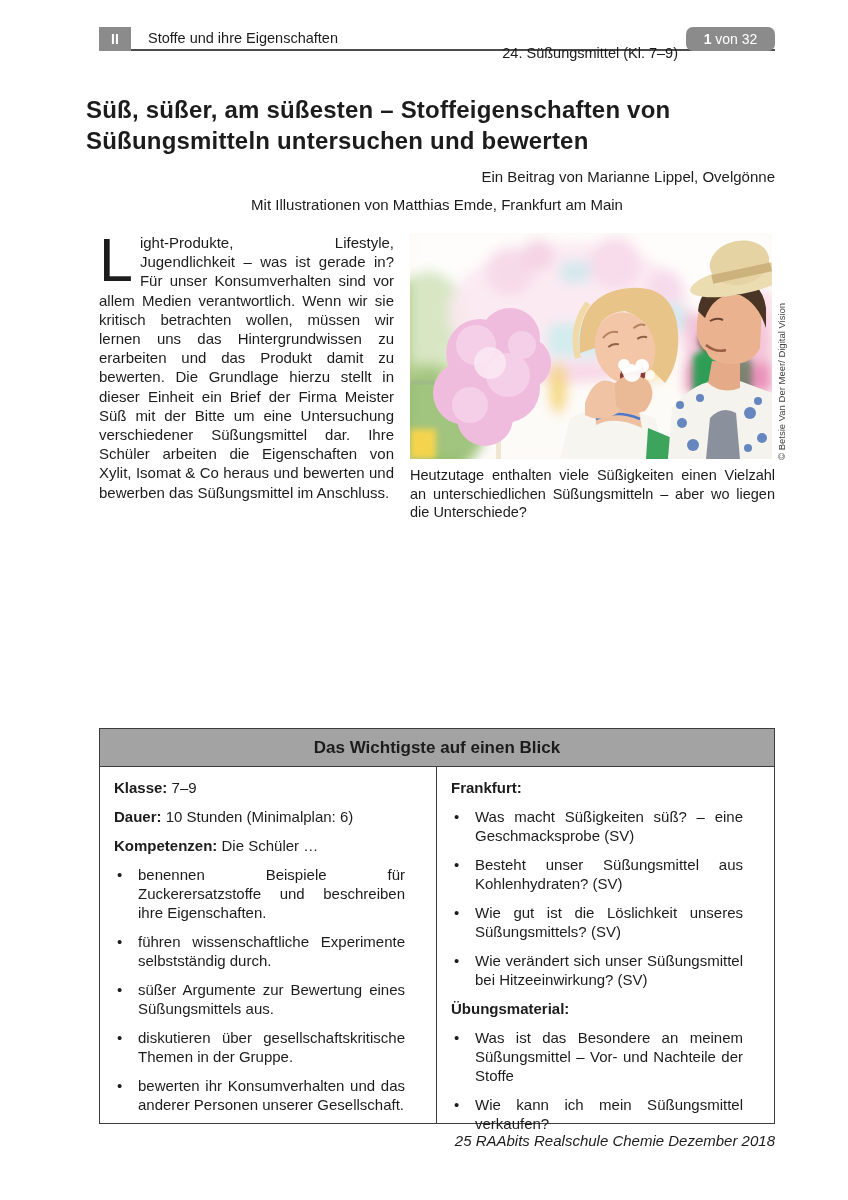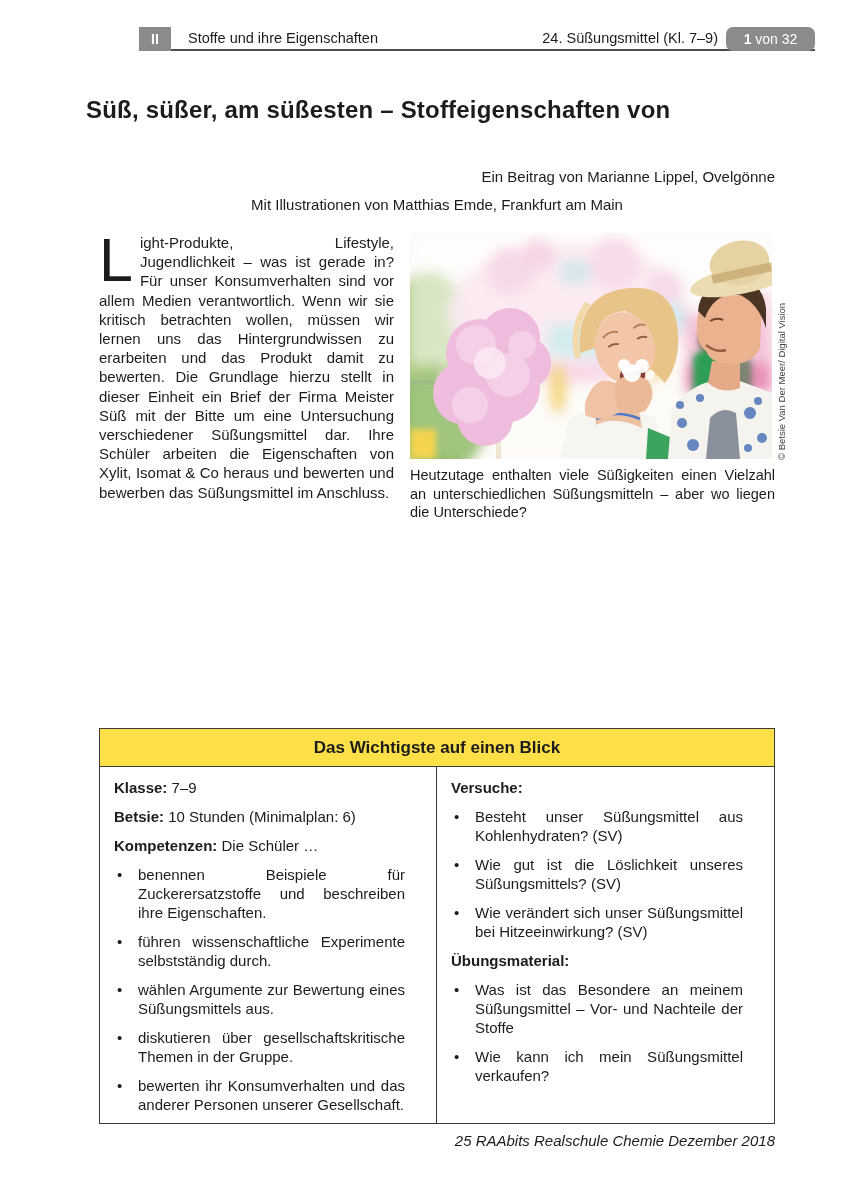--- a/index.html
+++ b/index.html
@@ -1,46 +1,46 @@
 <!DOCTYPE html>
 <html lang="de"><head>
 <meta charset="utf-8">
 <style>
   * { margin:0; padding:0; box-sizing:border-box; }
   html,body { background:#ffffff; }
   body { font-family:"Liberation Sans", sans-serif; color:#1c1c1c; }
   .page { position:relative; width:848px; height:1200px; background:#ffffff; overflow:hidden; margin:0 auto; }
 
   
-  .hdr { position:absolute; left:99px; top:27px; width:676px; height:24px; border-bottom:2px solid #4c4c4c;margin-left:40px; }
+  .hdr { position:absolute; left:99px; top:27px; width:676px; height:24px; border-bottom:2px solid #4c4c4c; }
   .hdr-box { position:absolute; top:0; height:24px; background:#8b8b8b; color:#ffffff; text-align:center; font-size:14px; line-height:25px; }
   .hdr-box-left { left:0; width:32px; font-weight:bold; }
   .hdr-box-right { right:0; width:89px;border-radius:7px; }
   .hdr-box-right b { font-weight:bold; }
   .hdr-section { position:absolute; left:49px; top:3px; font-size:14.5px; }
-  .hdr-unit { position:absolute; right:97px; top:3px; font-size:14.5px; }
+  .hdr-unit { position:absolute; right:97px; top:18px; font-size:14.5px; }
 
   
   .title { position:absolute; left:86px; top:94px; width:676px; text-align:left; font-size:24px; font-weight:bold; line-height:31px; letter-spacing:0.2px; }
   .byline1 { position:absolute; left:99px; top:168px; width:676px; text-align:right; font-size:15px; }
   .byline2 { position:absolute; left:99px; top:196px; width:676px; text-align:center; font-size:15px; }
 
   
   .intro { position:absolute; left:99px; top:233px; width:676px; display:flex; }
   .intro-text { width:303px; font-size:15px; line-height:19.2px; text-align:justify; hyphens:auto; -webkit-hyphens:auto; }
   .dropcap { float:left; font-size:61px; line-height:49px; padding:3px 7px 0 0; font-weight:400; }
   .figure { position:relative; width:373px; margin-left:16px; }
   .photo { width:362px; height:226px; overflow:hidden; background:#fbf7f2; }
   .photo svg { display:block; }
   .credit { position:absolute; left:366px; top:227px; transform-origin:0 0; transform:rotate(-90deg); white-space:nowrap; font-size:9.5px; color:#3f3f3f; }
   .caption { margin-top:7px; width:365px; font-size:14.5px; line-height:18.5px; text-align:justify; }
 
   
   .obox { position:absolute; left:99px; top:728px; width:676px; border:1.5px solid #3c3c3c; }
-  .obox-header { height:38px; background:#fde047; border-bottom:1.5px solid #3c3c3c; text-align:center; font-weight:bold; font-size:17px; line-height:38px; }
+  .obox-header { height:38px; background:#a3a3a3; border-bottom:1.5px solid #3c3c3c; text-align:center; font-weight:bold; font-size:17px; line-height:38px; }
   .obox-body { display:flex; height:356px; }
   .obox-col { width:50%; padding:11px 31px 0 14px; font-size:15px; line-height:19px; }
   .obox-col-left { border-right:1.5px solid #3c3c3c; }
   .obox p { margin:0 0 10px; }
   .obox p.bold-line { font-weight:bold; }
   .obox b { font-weight:bold; }
   .obox ul { list-style:none; margin:0; padding:0; }
   .obox li { position:relative; padding-left:24px; margin-bottom:10px; text-align:justify; hyphens:auto; -webkit-hyphens:auto; }
   .obox li::before { content:"\2022"; position:absolute; left:3px; top:0; }
 
@@ -58,20 +58,21 @@
     </div>
     <div class="hdr-section">Stoffe und ihre Eigenschaften</div>
     <div class="hdr-unit">24. Süßungsmittel (Kl. 7–9)</div>
     <div class="hdr-box hdr-box-right">
       <b>1</b><span> von 32</span>
     </div>
   </div>
 
   <h1 class="title">
     <span>Süß, süßer, am süßesten – Stoffeigenschaften von</span><br>
+    <span>Süßungsmitteln untersuchen und bewerten</span>
   </h1>
   <div class="byline1">Ein Beitrag von Marianne Lippel, Ovelgönne</div>
   <div class="byline2">Mit Illustrationen von Matthias Emde, Frankfurt am Main</div>
 
   <div class="intro">
     <div class="intro-text">
       <span class="dropcap">L</span><span>ight-Produkte, Lifestyle, Jugendlichkeit – was ist gerade in? Für unser Konsumverhalten sind vor allem Medien verantwortlich. Wenn wir sie kritisch betrachten wollen, müssen wir lernen uns das Hintergrundwissen zu erarbeiten und das Produkt damit zu bewerten. Die Grundlage hierzu stellt in dieser Einheit ein Brief der Firma Meister Süß mit der Bitte um eine Untersuchung verschiedener Süßungsmittel dar. Ihre Schüler arbeiten die Eigenschaften von Xylit, Isomat &amp; Co heraus und bewerten und bewerben das Süßungsmittel im Anschluss.</span>
     </div>
     <figure class="figure">
       <div class="photo">
@@ -185,35 +186,36 @@
       <div class="credit">© Betsie Van Der Meer/ Digital Vision</div>
       <figcaption class="caption">Heutzutage enthalten viele Süßigkeiten einen Vielzahl an unterschiedlichen Süßungsmitteln – aber wo liegen die Unterschiede?</figcaption>
     </figure>
   </div>
 
   <div class="obox">
     <div class="obox-header">Das Wichtigste auf einen Blick</div>
     <div class="obox-body">
       <div class="obox-col obox-col-left">
         <p><b>Klasse:</b><span> 7–9</span></p>
-        <p><b>Betsie:</b><span> 10 Stunden (Minimalplan: 6)</span></p>
+        <p><b>Dauer:</b><span> 10 Stunden (Minimalplan: 6)</span></p>
         <p><b>Kompetenzen:</b><span> Die Schüler …</span></p>
         <ul>
 
         <li>benennen Beispiele für Zuckerersatzstoffe und beschreiben ihre Eigenschaften.</li>
             <li>führen wissenschaftliche Experimente selbstständig durch.</li>
-            <li>wählen Argumente zur Bewertung eines Süßungsmittels aus.</li>
+            <li>süßer Argumente zur Bewertung eines Süßungsmittels aus.</li>
             <li>diskutieren über gesellschaftskritische Themen in der Gruppe.</li>
             <li>bewerten ihr Konsumverhalten und das anderer Personen unserer Gesellschaft.</li>
           </ul>
       </div>
       <div class="obox-col">
-        <p class="bold-line">Versuche:</p>
+        <p class="bold-line">Frankfurt:</p>
         <ul>
 
+        <li>Was macht Süßigkeiten süß? – eine Geschmacksprobe (SV)</li>
             <li>Besteht unser Süßungsmittel aus Kohlenhydraten? (SV)</li>
             <li>Wie gut ist die Löslichkeit unseres Süßungsmittels? (SV)</li>
             <li>Wie verändert sich unser Süßungsmittel bei Hitzeeinwirkung? (SV)</li>
           </ul>
         <p class="bold-line">Übungsmaterial:</p>
         <ul>
 
         <li>Was ist das Besondere an meinem Süßungsmittel – Vor- und Nachteile der Stoffe</li>
             <li>Wie kann ich mein Süßungsmittel verkaufen?</li>
           </ul>

